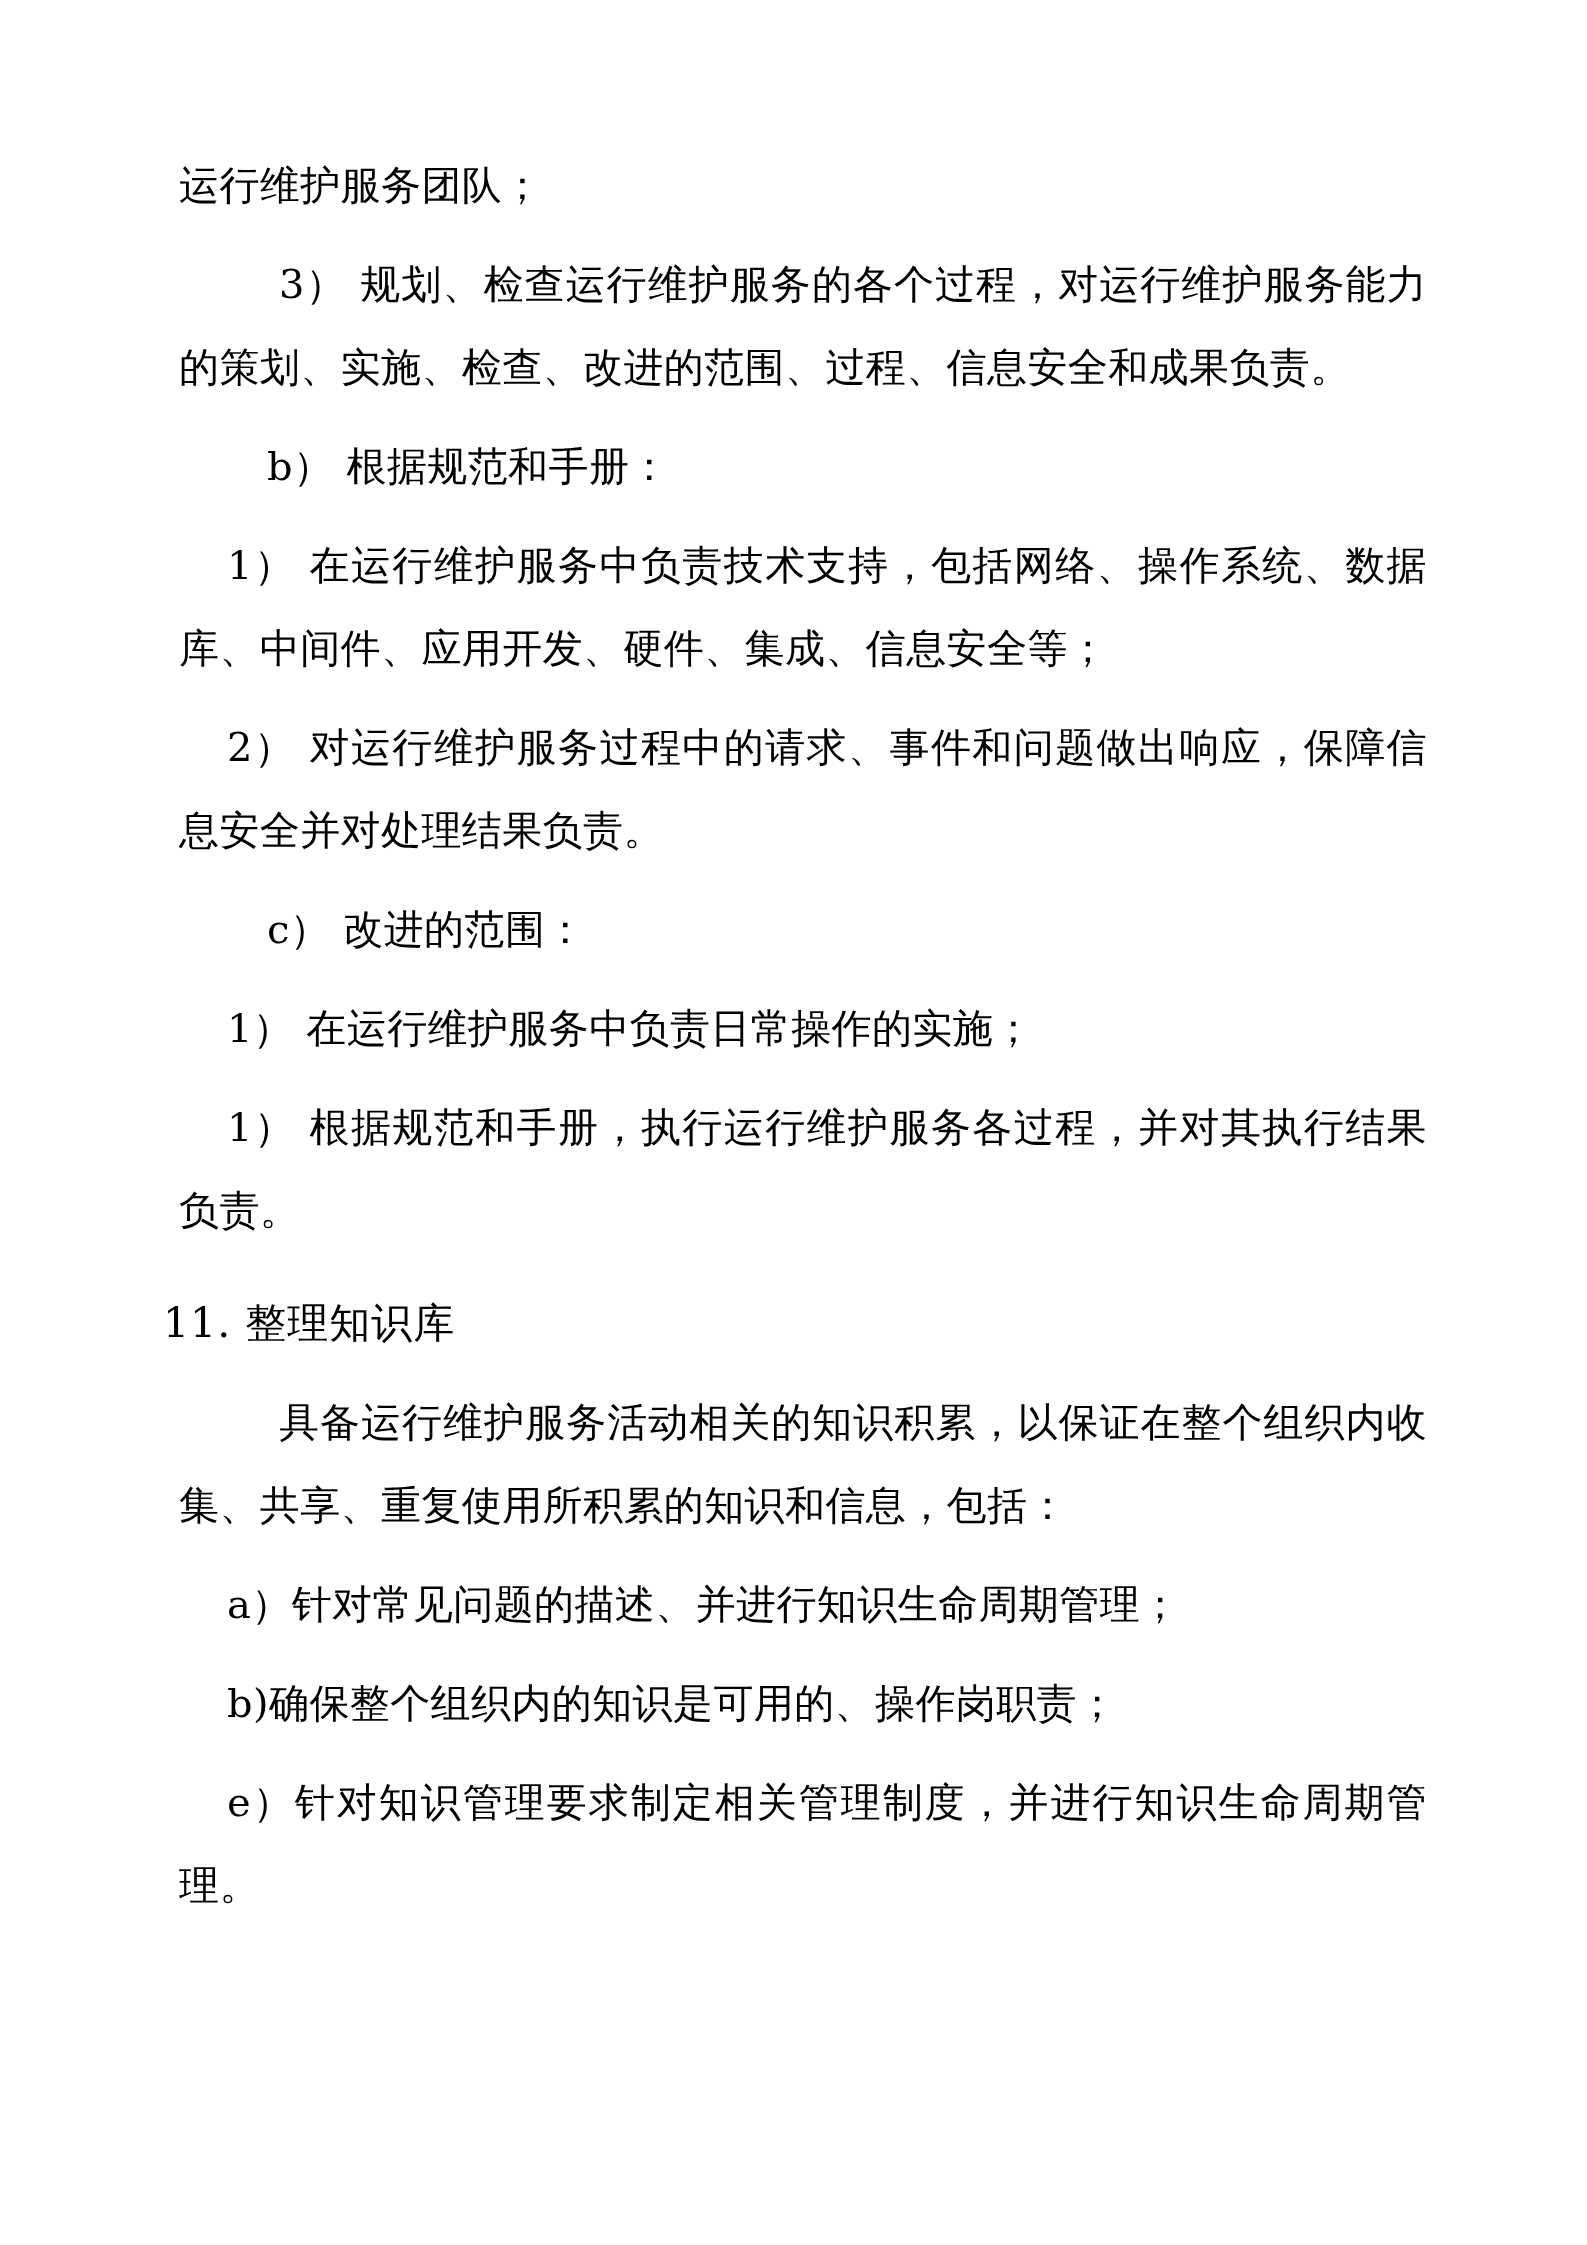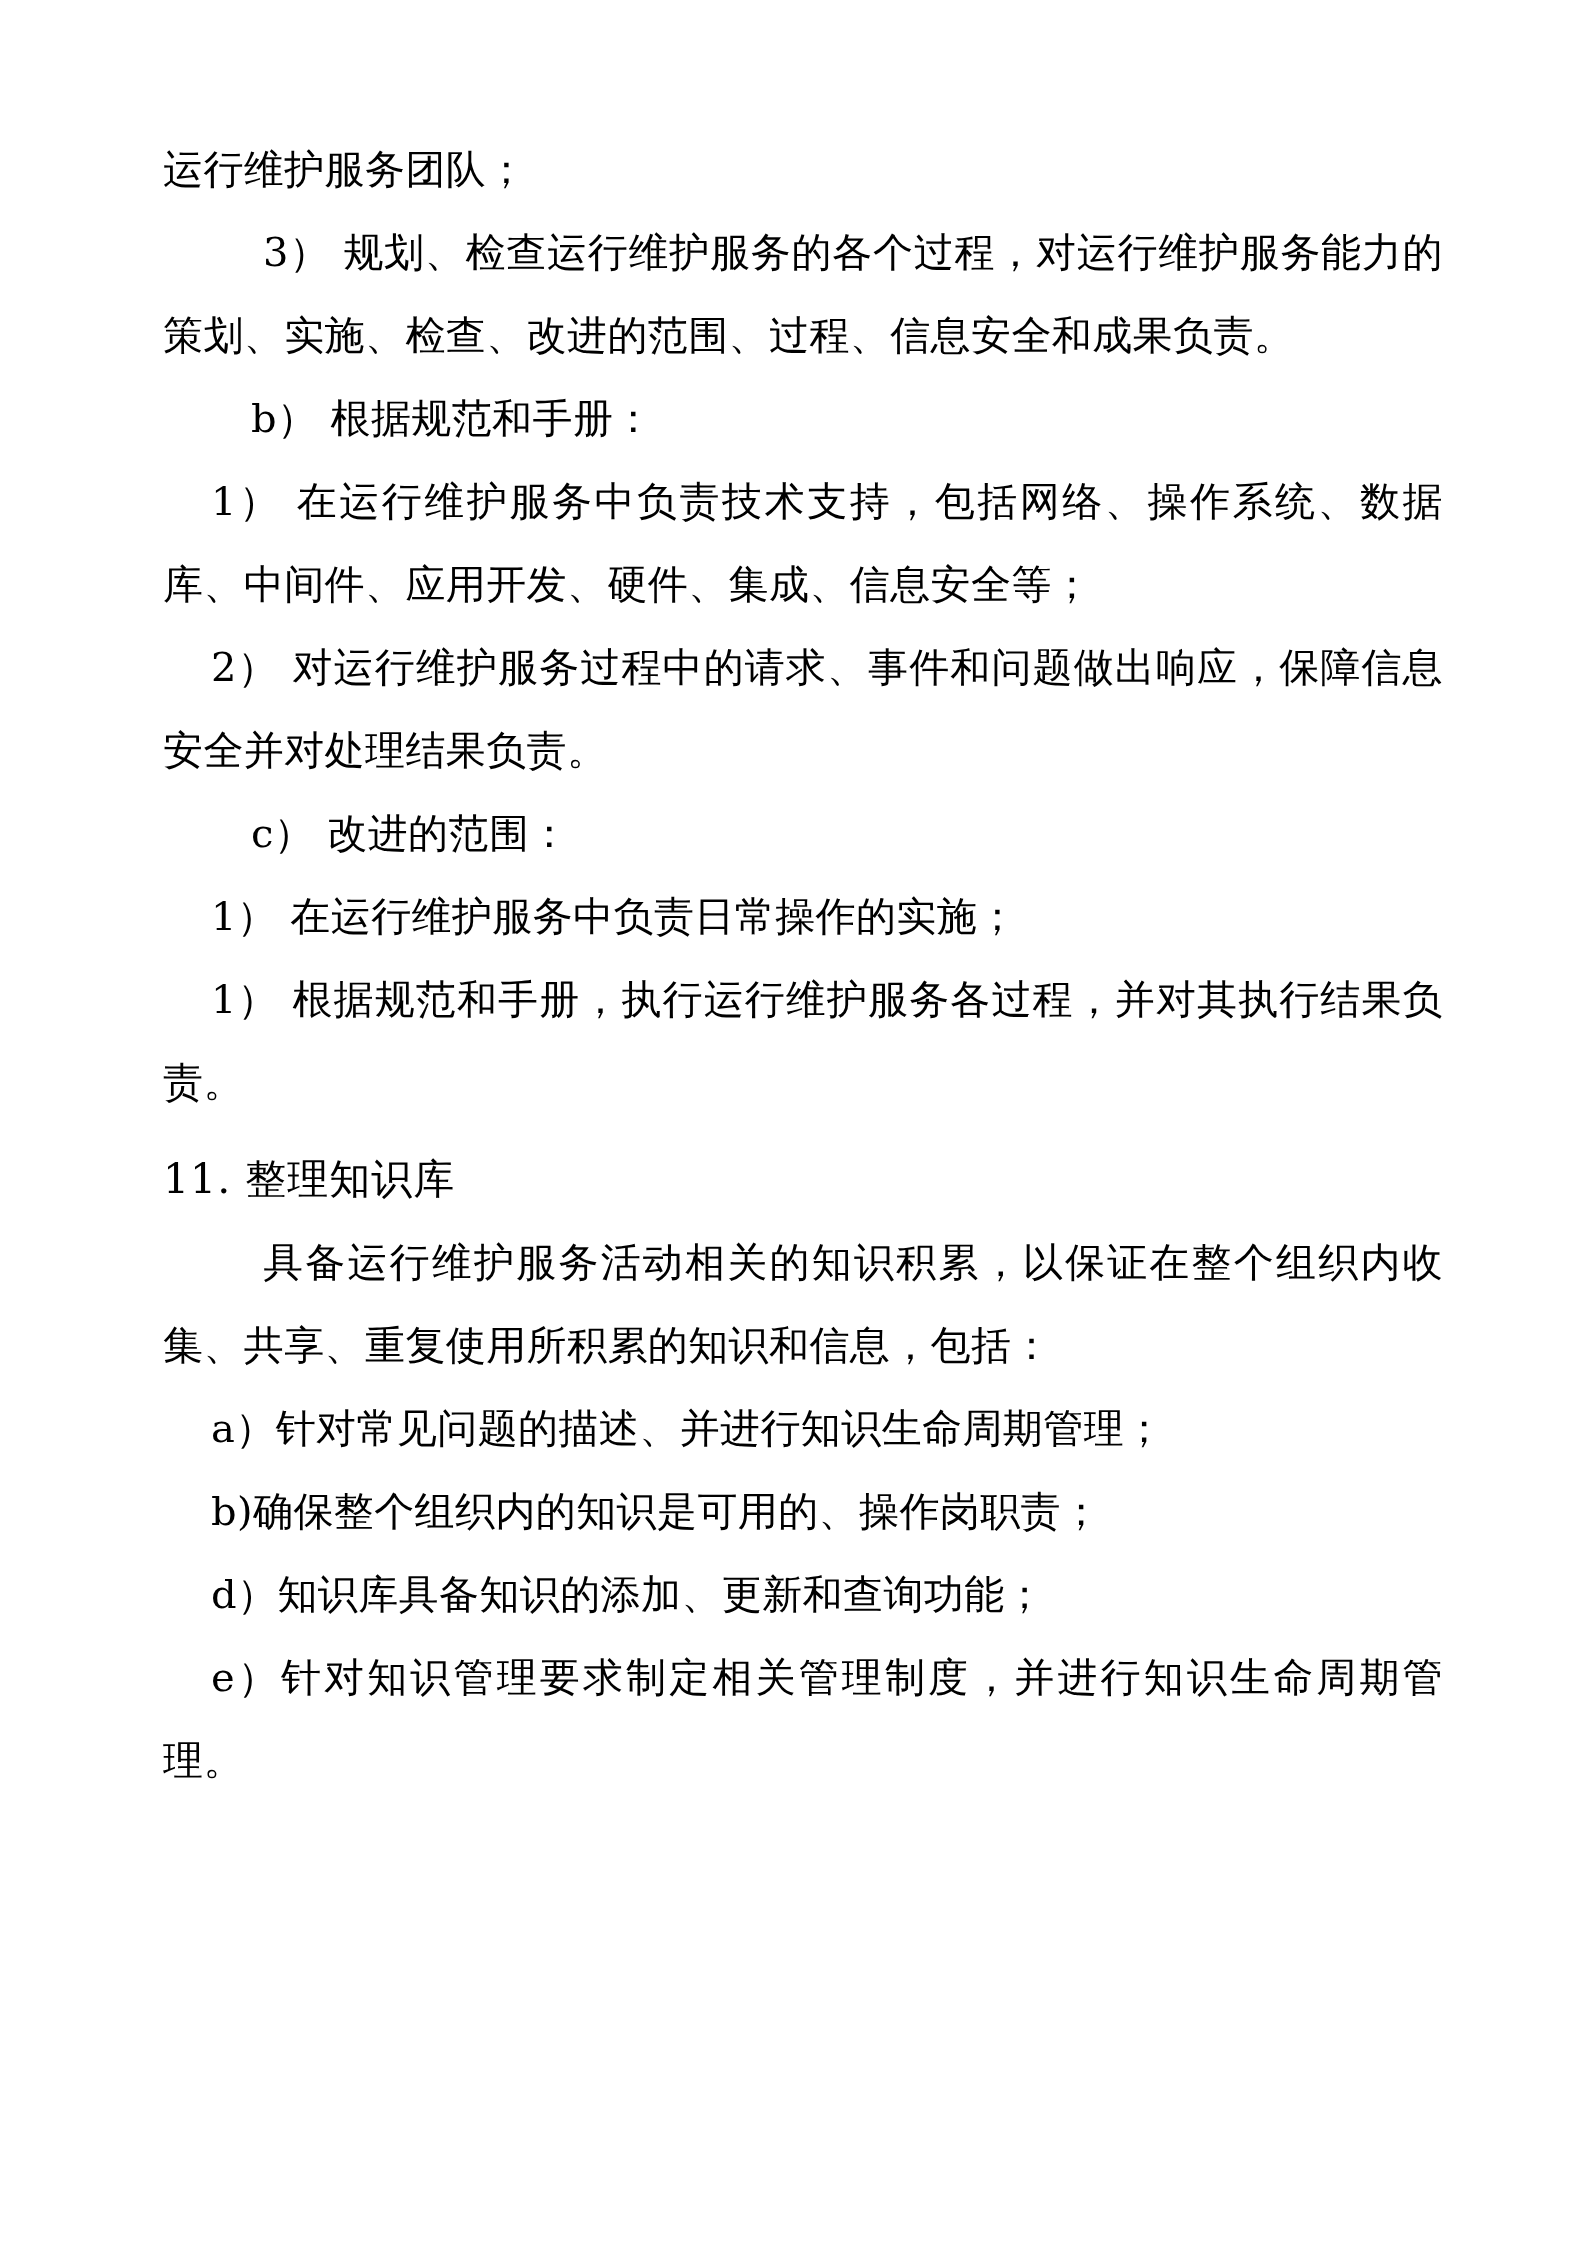--- a/index.html
+++ b/index.html
@@ -24,21 +24,21 @@
     left: 163px;
     top: 128px;
     width: 1280px;
   }
   .para {
     font-size: 40px;
     line-height: 83px;
     text-align: justify;
     text-justify: inter-character;
     letter-spacing: 0.4px;
-    margin: 0;
+    margin: 16px;
     word-break: break-all;
   }
   
   .ind-0  { text-indent: 0; }
   .ind-1  { text-indent: 48px; }
   .ind-2  { text-indent: 88px; }
   .ind-3  { text-indent: 100px; }
 
   .heading {
     font-size: 41px;
@@ -76,18 +76,17 @@
 
     <p class="heading">11. 整理知识库</p>
 
     <p class="para ind-3">具备运行维护服务活动相关的知识积累，以保证在整个组织内收集、共享、重复使用所积累的知识和信息，包括：</p>
 
     <p class="para ind-1">a）针对常见问题的描述、并进行知识生命周期管理；</p>
 
     <p class="para ind-1">b)确保整个组织内的知识是可用的、操作岗职责；</p>
 
 
-    <p class="para ind-1">d）知识库具备知识的添加、更新和查询功能；</p>
 
     <p class="para ind-1">e）针对知识管理要求制定相关管理制度，并进行知识生命周期管理。</p>
 
   </div>
 </div>
 
 </body></html>

